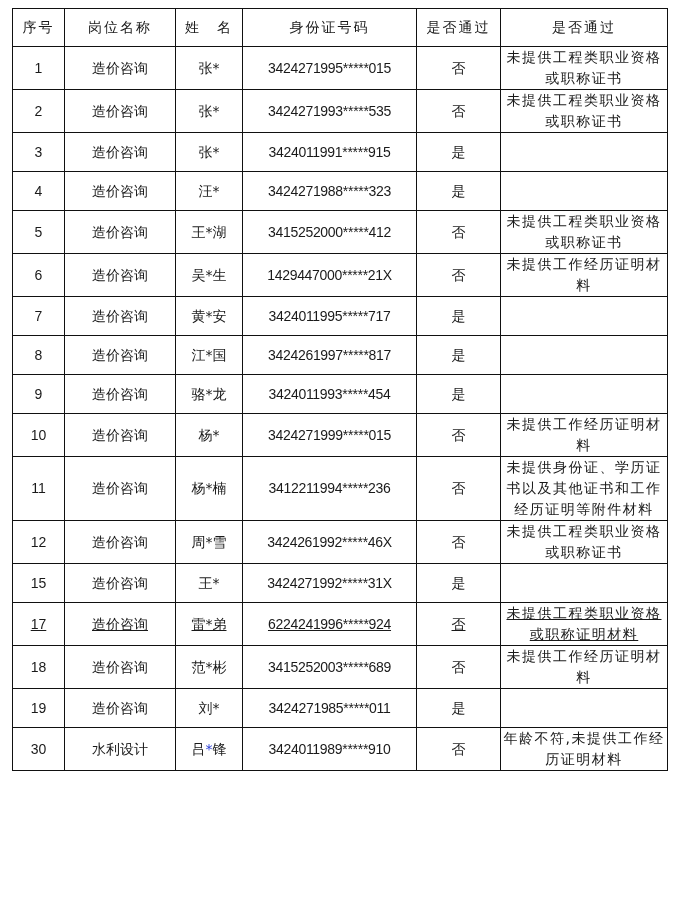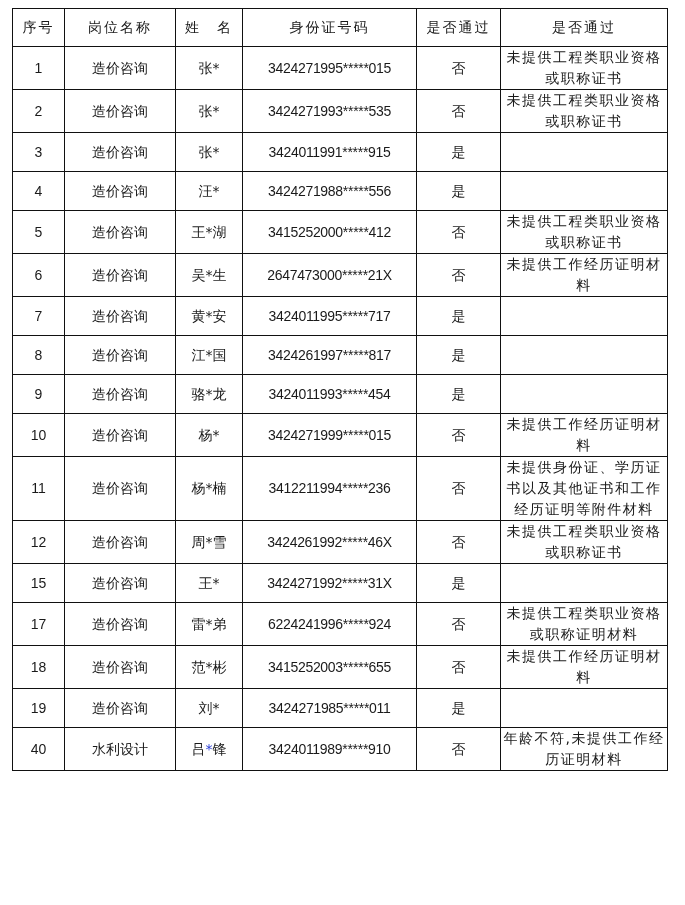--- a/index.html
+++ b/index.html
@@ -61,37 +61,37 @@
         <td>造价咨询</td>
         <td>张*</td>
         <td class="idno">3424011991*****915</td>
         <td>是</td>
         <td class="reason"></td>
       </tr>
       <tr style="height: 39px;">
         <td class="seq">4</td>
         <td>造价咨询</td>
         <td>汪*</td>
-        <td class="idno">3424271988*****556</td>
+        <td class="idno">3424271988*****323</td>
         <td>是</td>
         <td class="reason"></td>
       </tr>
       <tr style="height: 43px;">
         <td class="seq">5</td>
         <td>造价咨询</td>
         <td>王*湖</td>
         <td class="idno">3415252000*****412</td>
         <td>否</td>
         <td class="reason">未提供工程类职业资格或职称证书</td>
       </tr>
       <tr style="height: 43px;">
         <td class="seq">6</td>
         <td>造价咨询</td>
         <td>吴*生</td>
-        <td class="idno">2647473000*****21X</td>
+        <td class="idno">1429447000*****21X</td>
         <td>否</td>
         <td class="reason">未提供工作经历证明材料</td>
       </tr>
       <tr style="height: 39px;">
         <td class="seq">7</td>
         <td>造价咨询</td>
         <td>黄*安</td>
         <td class="idno">3424011995*****717</td>
         <td>是</td>
         <td class="reason"></td>
@@ -137,46 +137,46 @@
         <td class="reason">未提供工程类职业资格或职称证书</td>
       </tr>
       <tr style="height: 39px;">
         <td class="seq">15</td>
         <td>造价咨询</td>
         <td>王*</td>
         <td class="idno">3424271992*****31X</td>
         <td>是</td>
         <td class="reason"></td>
       </tr>
-      <tr style="height: 43px;">
+      <tr style="height: 43px; text-decoration: underline;">
         <td class="seq">17</td>
         <td>造价咨询</td>
         <td>雷*弟</td>
         <td class="idno">6224241996*****924</td>
         <td>否</td>
         <td class="reason">未提供工程类职业资格或职称证明材料</td>
       </tr>
       <tr style="height: 43px;">
         <td class="seq">18</td>
         <td>造价咨询</td>
         <td>范*彬</td>
-        <td class="idno">3415252003*****655</td>
+        <td class="idno">3415252003*****689</td>
         <td>否</td>
         <td class="reason">未提供工作经历证明材料</td>
       </tr>
       <tr style="height: 39px;">
         <td class="seq">19</td>
         <td>造价咨询</td>
         <td>刘*</td>
         <td class="idno">3424271985*****011</td>
         <td>是</td>
         <td class="reason"></td>
       </tr>
       <tr style="height: 43px;">
-        <td class="seq">40</td>
+        <td class="seq">30</td>
         <td>水利设计</td>
         <td><span>吕</span><span class="blue">*</span><span>锋</span></td>
         <td class="idno">3424011989*****910</td>
         <td>否</td>
         <td class="reason">年龄不符,未提供工作经历证明材料</td>
       </tr>
     </tbody>
 </table>
 
 </body></html>

